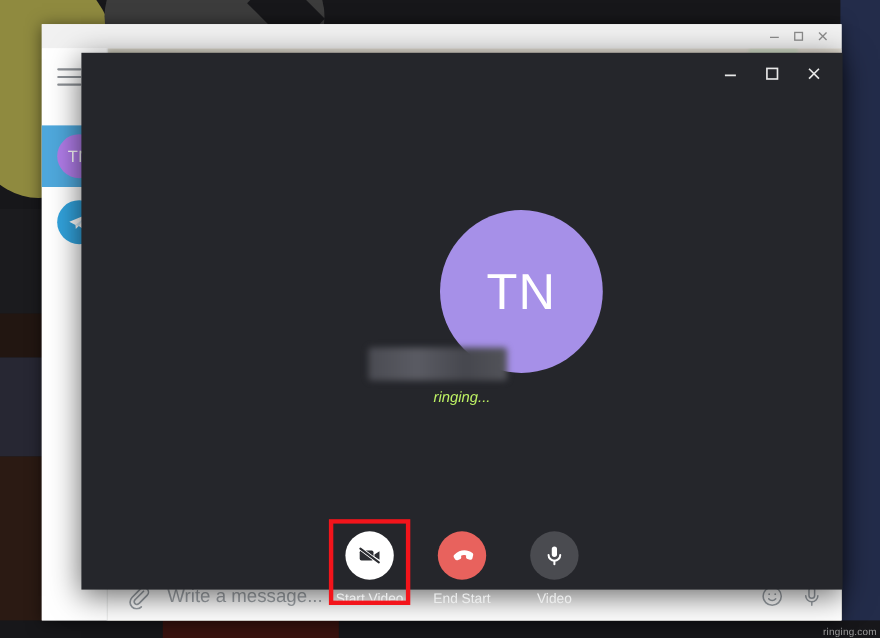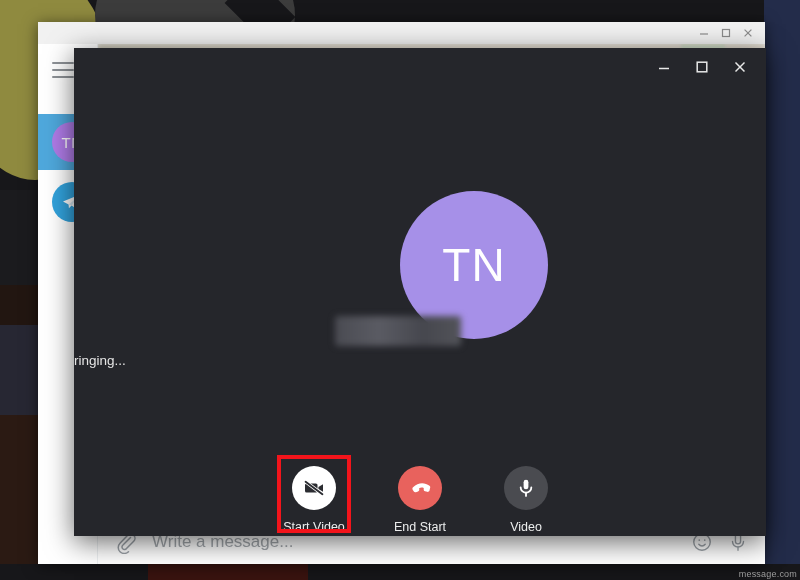--- a/index.html
+++ b/index.html
@@ -280,32 +280,33 @@
     left: 261px; top: 268px;
     width: 126px; height: 30px;
     border-radius: 3px;
     background: linear-gradient(90deg, #4a4b52 0%, #5a5b63 35%, #46474e 70%, #525359 100%);
     filter: blur(3px);
   }
   .call-status {
     position: absolute;
     left: 0; top: 305px;
     width: 100%;
-    color: #e5e5e5;
+    text-align: center;
+    color: #bef264;
     font-size: 13.5px;
+    font-style: italic;
   }
 
   
   .call-controls {
     position: absolute;
-    left: 0; top: 418px;
+    left: 0; top: 435px;
     width: 100%;
     display: flex;
     justify-content: center;
-    gap: 22px;
   }
   .ctrl {
     width: 84px;
     display: flex;
     flex-direction: column;
     align-items: center;
     position: relative;
   }
   .ctrl-circle {
     width: 44px; height: 44px;
@@ -519,13 +520,13 @@
           <path d="M6.2 11.4a5.8 5.8 0 0 0 11.6 0"></path>
           <line x1="12" y1="17.2" x2="12" y2="20.6"></line>
         </svg>
       </div>
       <div class="ctrl-label">Video</div>
     </div>
 
   </div>
 </div>
 
-<div class="watermark">message.com</div>
+<div class="watermark">ringing.com</div>
 
 </body></html>

